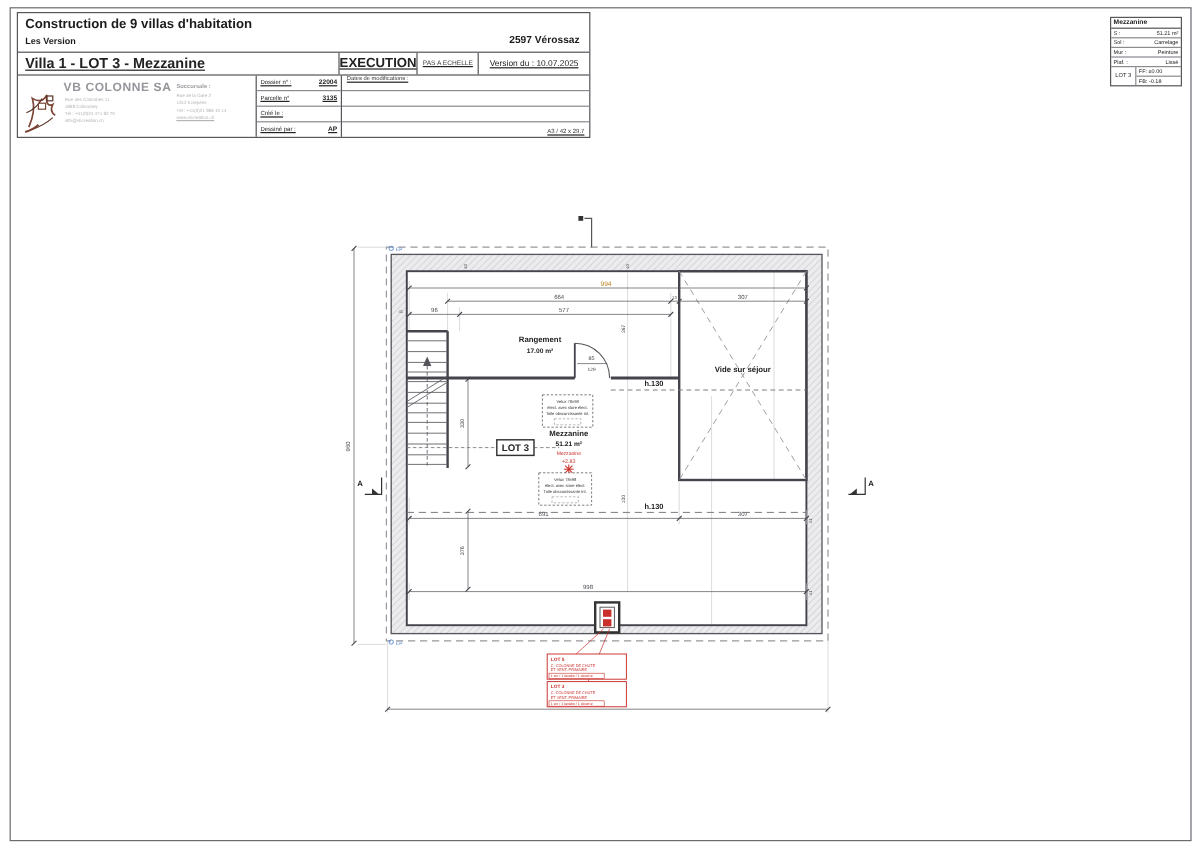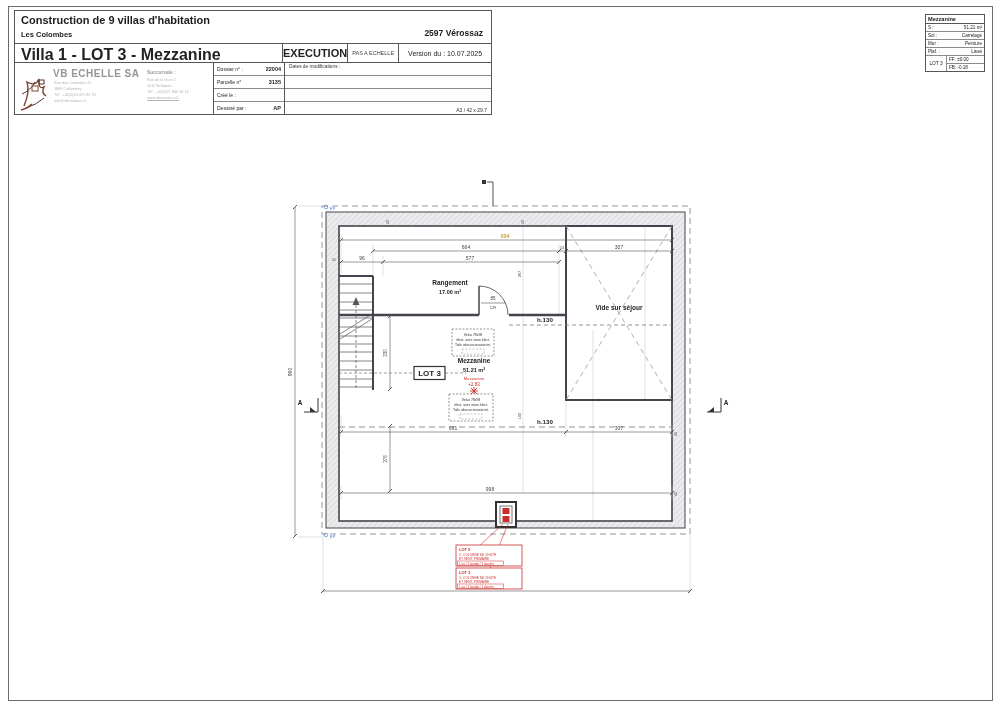--- a/index.html
+++ b/index.html
@@ -1,27 +1,27 @@
 <!DOCTYPE html>
 <html><head>
 <meta charset="utf-8">
 <style>
   html,body{margin:0;padding:0;background:#fff;}
   #sheet{position:relative;width:1000px;height:707px;background:#fff;
          font-family:"Liberation Sans",sans-serif;color:#222;overflow:hidden;}
   .abs{position:absolute;}
   .sheet-frame{left:8px;top:6px;width:983px;height:693px;border:1px solid #6a6a70;}
   
-  .tblock{left:14px;top:10px;width:476px;border:1px solid #55555a;background:#fff;}
+  .tblock{left:14px;top:10px;width:476px;border:1px solid #55555a;background:#fff;text-decoration:underline;}
   .tb-row1{height:32px;position:relative;border-bottom:1px solid #55555a;}
   .tb-title{position:absolute;left:6px;top:3px;font-size:11px;font-weight:bold;color:#1c1c1c;}
   .tb-sub{position:absolute;left:6px;top:19px;font-size:7.5px;font-weight:bold;color:#1c1c1c;}
   .tb-loc{position:absolute;right:8px;top:17px;font-size:8.5px;font-weight:bold;color:#1c1c1c;}
   .tb-row2{height:18px;display:flex;border-bottom:1px solid #55555a;}
-  .tb-villa{flex:0 0 268px;border-right:1px solid #55555a;font-size:16px;font-weight:bold;
+  .tb-villa{flex:0 0 268px;border-right:1px solid #55555a;font-size:12px;font-weight:bold;
             padding:2px 0 0 6px;box-sizing:border-box;}
   .tb-exec{flex:0 0 55px;border-right:1px solid #55555a;font-size:11px;font-weight:bold;
            display:flex;align-items:center;justify-content:center;}
   .tb-scale{flex:0 0 50px;border-right:1px solid #55555a;font-size:5.5px;
            display:flex;align-items:center;justify-content:center;color:#444;}
   .tb-ver{flex:1;font-size:7px;display:flex;align-items:center;justify-content:center;}
   .tb-row3{height:51px;display:flex;}
   .tb-company{flex:0 0 198px;border-right:1px solid #55555a;position:relative;}
   .co-name{position:absolute;left:38px;top:5px;font-size:10px;font-weight:bold;color:#95959b;letter-spacing:.5px;}
   .co-l{position:absolute;left:39px;font-size:3.8px;color:#b4b4ba;}
@@ -48,39 +48,39 @@
 </style>
 </head>
 <body>
 
 <div id="sheet">
   <div class="abs sheet-frame"></div>
 
   <div class="abs tblock">
     <div class="tb-row1">
       <div class="tb-title">Construction de 9 villas d'habitation</div>
-      <div class="tb-sub">Les Colombes</div>
+      <div class="tb-sub">Les Version</div>
       <div class="tb-loc">2597 Vérossaz</div>
     </div>
     <div class="tb-row2">
       <div class="tb-villa">Villa 1 - LOT 3 - Mezzanine</div>
       <div class="tb-exec">EXECUTION</div>
       <div class="tb-scale">PAS A ECHELLE</div>
       <div class="tb-ver">Version du : 10.07.2025</div>
     </div>
     <div class="tb-row3">
       <div class="tb-company">
         <svg class="abs" style="left:3px;top:3px;" width="34" height="45" viewBox="0 0 34 45">
           <path d="M6,40 q6,-14 3,-24 q8,5 12,-3 q-1,11 5,8 q-3,6 2,9" fill="none" stroke="#7b4434" stroke-width="1.4"></path>
           <path d="M4,28 q9,-4 13,-12 M8,42 q10,-3 18,-10" fill="none" stroke="#5a3328" stroke-width="1"></path>
           <rect x="14" y="20" width="6" height="5" fill="none" stroke="#7b4434" stroke-width="1"></rect>
           <rect x="21" y="14" width="5" height="4" fill="none" stroke="#5a3328" stroke-width="1"></rect>
           <path d="M3,44 q7,-2 11,-6" fill="none" stroke="#7b4434" stroke-width="1.6"></path>
         </svg>
-        <div class="co-name">VB ECHELLE SA</div>
+        <div class="co-name">VB COLONNE SA</div>
         <div class="co-l" style="top:18px;">Rue des Colombes 11</div>
         <div class="co-l" style="top:24px;">1868 Collombey</div>
         <div class="co-l" style="top:30px;">Tél : +41(0)24 471 82 70</div>
         <div class="co-l" style="top:36px;">info@vbcreation.ch</div>
         <div class="br-label">Succursale :</div>
         <div class="br-l" style="top:15px;">Rue de la Gare 2</div>
         <div class="br-l" style="top:21px;">1312 Eclépens</div>
         <div class="br-l" style="top:27px;">Tél : +41(0)21 866 10 14</div>
         <div class="br-l" style="top:33px;text-decoration:underline;">www.vbcreation.ch</div>
       </div>

